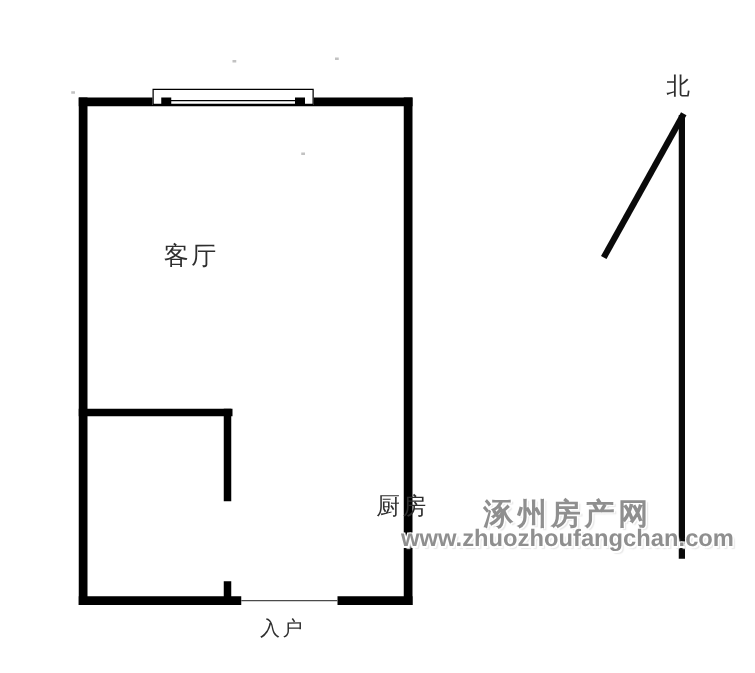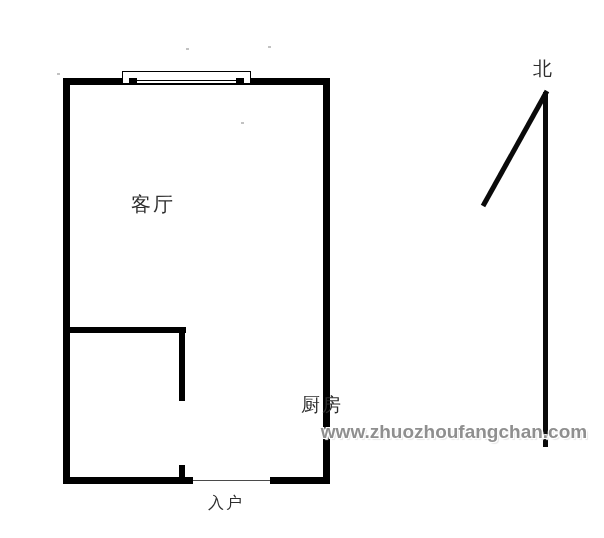--- a/index.html
+++ b/index.html
@@ -128,20 +128,21 @@
   <svg id="north-arrow" width="90" height="365" viewBox="0 0 90 365">
     <line x1="75.5" y1="7" x2="75.5" y2="362" stroke="#0a0a0a" stroke-width="5"></line>
     <line x1="13" y1="121" x2="77" y2="6" stroke="#0a0a0a" stroke-width="5"></line>
   </svg>
 
   <div class="room-label lbl-living">客厅</div>
   <div class="room-label lbl-kitchen">厨房</div>
   <div class="room-label lbl-entrance">入户</div>
   <div class="room-label lbl-north">北</div>
 
+  <div class="watermark line1">涿州房产网</div>
   <div class="watermark line2">www.zhuozhoufangchan.com</div>
 
   <div class="speck" style="left:186px; top:48px;"></div>
   <div class="speck" style="left:268px; top:46px;"></div>
   <div class="speck" style="left:241px; top:122px;"></div>
   <div class="speck" style="left:57px; top:73px;"></div>
 
 </div>
 
 </body></html>

